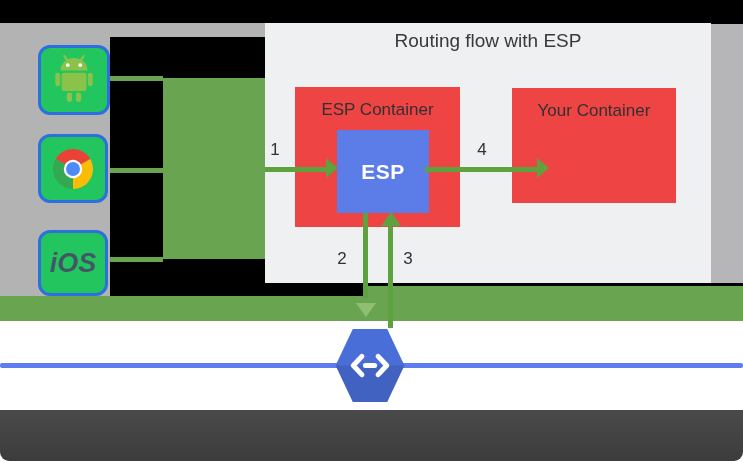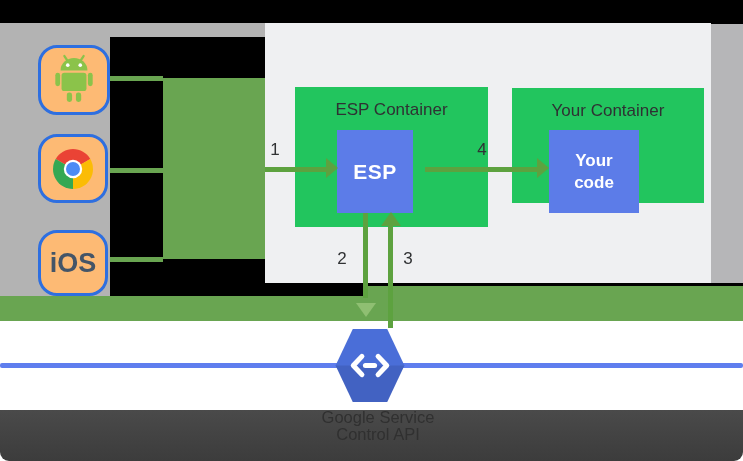--- a/index.html
+++ b/index.html
@@ -19,28 +19,28 @@
   .conn{height:5px;}
   .conn-android{left:110px;top:76px;width:53px;}
   .conn-chrome{left:110px;top:168px;width:53px;}
   .conn-ios{left:110px;top:257px;width:53px;}
   .green-band{left:0;top:296px;width:743px;height:25px;}
   .green-band-upper{left:363px;top:286px;width:380px;height:10px;}
   
   .panel{left:265px;top:23px;width:446px;height:260px;background:#eff0f2;}
   .panel-title{left:265px;top:30px;width:446px;text-align:center;
     font-size:19px;color:#37393b;}
-  .container-box{background:#22c55e;padding-left:28px;}
+  .container-box{background:#ef4444;}
   .esp-container{left:295px;top:87px;width:165px;height:140px;}
   .your-container{left:512px;top:88px;width:164px;height:115px;}
   .container-label{width:100%;text-align:center;top:13px;left:0;
     font-size:17px;color:#2f3133;}
   .blue-box{background:#5c7ce8;color:#fff;display:flex;align-items:center;
     justify-content:center;text-align:center;font-weight:bold;}
-  .esp-box{left:337px;top:130px;width:76px;height:83px;font-size:21px;letter-spacing:.5px;}
+  .esp-box{left:337px;top:130px;width:92px;height:83px;font-size:21px;letter-spacing:.5px;}
   .your-code-box{left:549px;top:130px;width:90px;height:83px;font-size:17px;line-height:1.25;}
   .your-code-box span{display:block;width:56px;}
   
   .hline{height:5px;background:#5da23f;}
   .vline{width:5px;background:#5da23f;}
   .a1-line{left:265px;top:167px;width:62px;}
   .a1-head{left:326px;top:158px;width:0;height:0;
     border-left:12px solid #5da23f;border-top:10px solid transparent;border-bottom:10px solid transparent;}
   .a4-line{left:425px;top:167px;width:113px;}
   .a4-head{left:537px;top:158px;width:0;height:0;
@@ -50,22 +50,22 @@
     border-top:14px solid #8fbf72;border-left:10px solid transparent;border-right:10px solid transparent;}
   .a3-line{left:388px;top:226px;height:102px;}
   .a3-head{left:381px;top:212px;width:0;height:0;
     border-bottom:14px solid #5da23f;border-left:10px solid transparent;border-right:10px solid transparent;}
   .step{font-size:17px;color:#303234;width:24px;text-align:center;}
   .step-1{left:263px;top:140px;}
   .step-4{left:470px;top:140px;}
   .step-2{left:330px;top:249px;}
   .step-3{left:396px;top:249px;}
   
-  .client-box{background:#fdba74;border:3px solid #2e6fe0;border-radius:19px;
-    display:flex;align-items:center;justify-content:center;box-sizing:border-box;}
+  .client-box{background:#22c55e;border:3px solid #2e6fe0;border-radius:12px;
+    display:flex;align-items:center;justify-content:center;box-sizing:border-box;font-style:italic;}
   .android-box{left:38px;top:45px;width:72px;height:70px;}
   .chrome-box{left:38px;top:134px;width:70px;height:69px;}
   .ios-box{left:38px;top:230px;width:70px;height:66px;
     font-size:27px;font-weight:bold;color:#445568;}
   .app-calls{left:112px;top:116px;width:56px;text-align:center;
     font-size:15px;line-height:1.5;color:#8a8a8a;}
   
   .blue-line{left:0;top:363px;width:743px;height:5px;background:#5f7eee;border-radius:2px;}
   .hexagon{left:334px;top:326px;}
   .footer{left:0;top:410px;width:743px;height:51px;border-radius:0 0 9px 9px;
@@ -84,32 +84,30 @@
   <div class="abs gray-right-gutter"></div>
 
   <div class="abs green green-column"></div>
   <div class="abs green conn conn-android"></div>
   <div class="abs green conn conn-chrome"></div>
   <div class="abs green conn conn-ios"></div>
   <div class="abs green green-band"></div>
   <div class="abs green green-band-upper"></div>
 
   <div class="abs panel"></div>
+  <div class="abs panel-title">Routing flow with ESP</div>
 
   <div class="abs container-box esp-container">
     <div class="abs container-label">ESP Container</div>
   </div>
   <div class="abs container-box your-container">
     <div class="abs container-label">Your Container</div>
   </div>
 
   <div class="abs blue-box esp-box">ESP</div>
-  <div class="abs blue-box your-code-box">
-    <span>Your code</span>
-  </div>
 
   <div class="abs hline a1-line"></div>
   <div class="abs a1-head"></div>
   <div class="abs step step-1">1</div>
 
   <div class="abs hline a4-line"></div>
   <div class="abs a4-head"></div>
   <div class="abs step step-4">4</div>
 
   <div class="abs vline a2-line"></div>
@@ -158,18 +156,14 @@
     <polygon points="1,39 18,3 52,3 69,39 52,75 18,75" fill="#4a6ed8"></polygon>
     <polygon points="1,39 69,39 52,75 18,75" fill="#000000" opacity="0.10"></polygon>
     <g stroke="#ffffff" stroke-width="5" fill="none" stroke-linecap="round" stroke-linejoin="round">
       <polyline points="27,30 18.5,39 27,48"></polyline>
       <polyline points="43,30 51.5,39 43,48"></polyline>
       <line x1="30.5" y1="39" x2="39.5" y2="39"></line>
     </g>
   </svg>
 
   <div class="abs footer"></div>
-  <div class="abs footer-text">
-    <div>Google Service</div>
-    <div>Control API</div>
-  </div>
 
 </div>
 
 </body></html>

